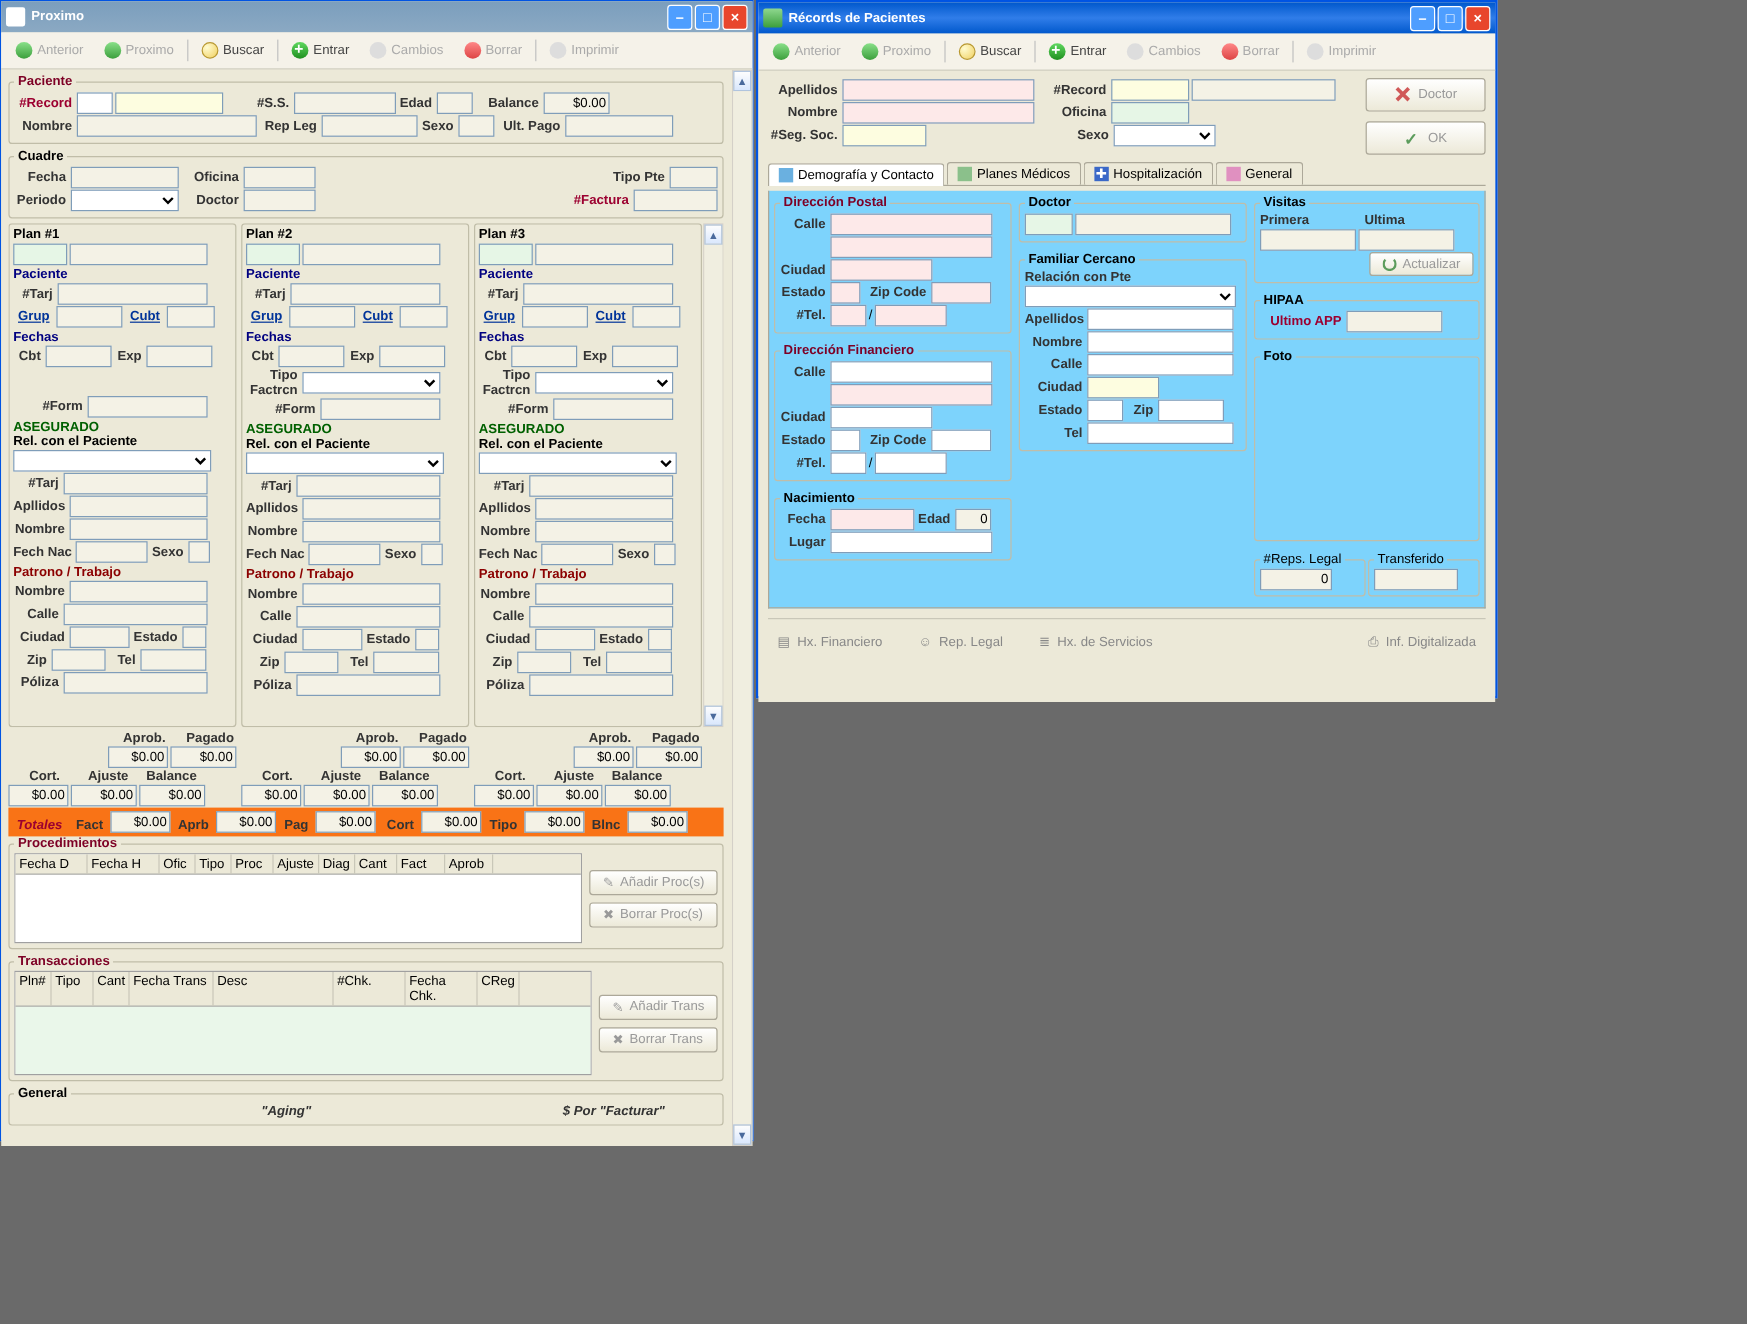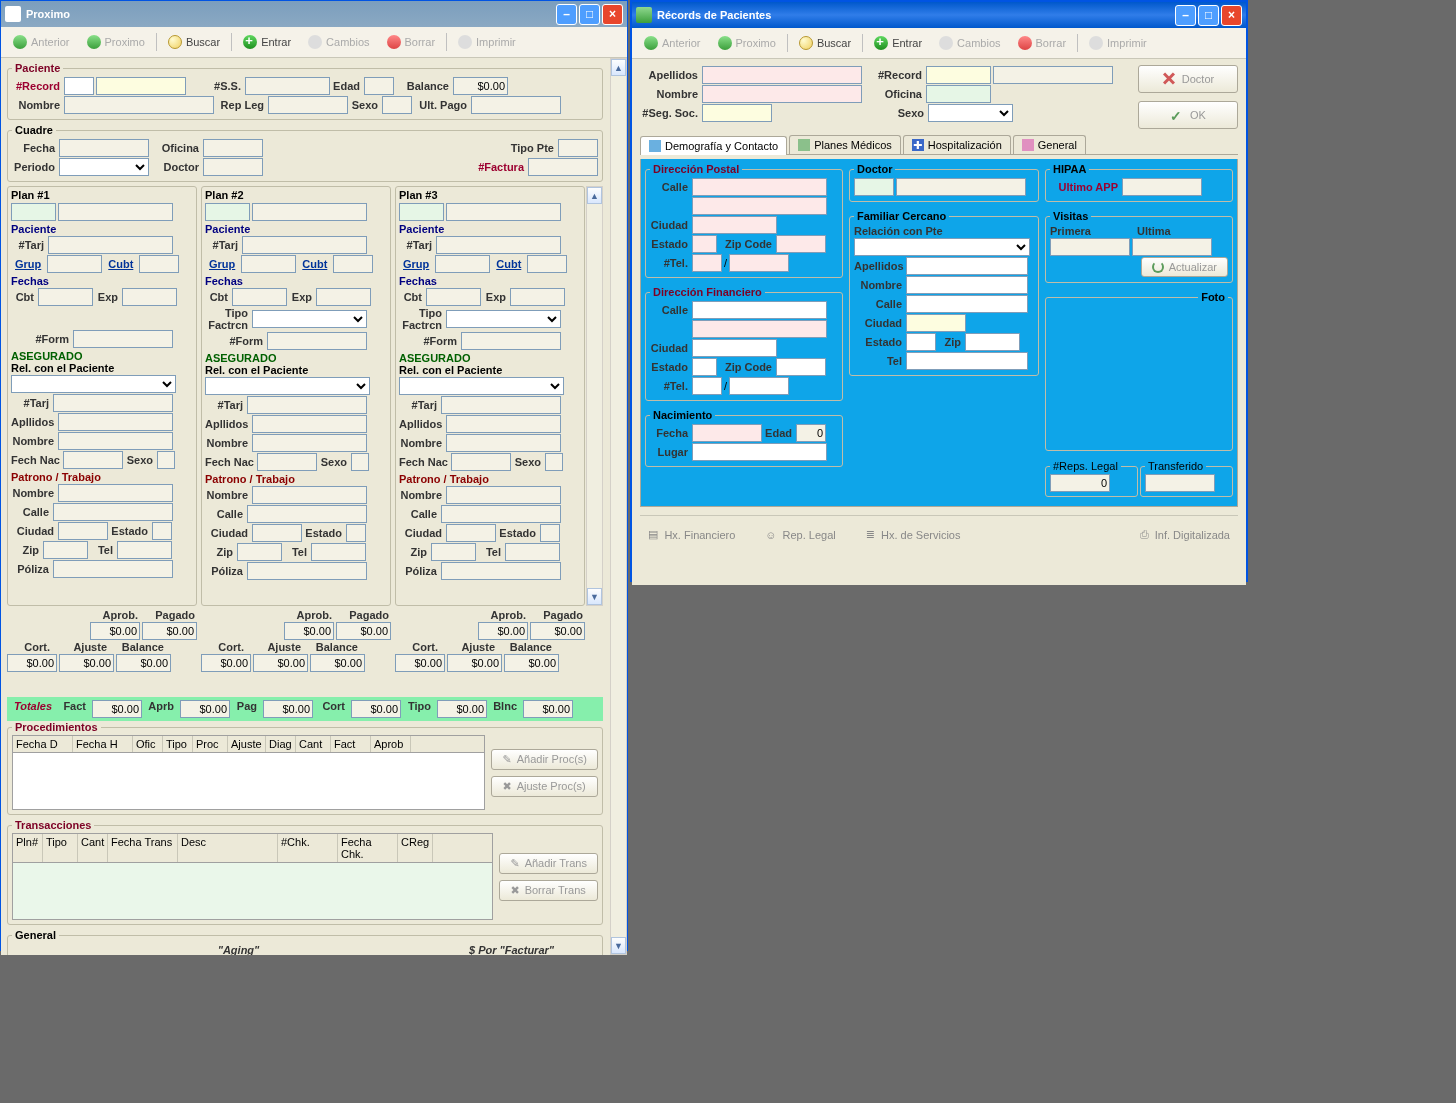--- a/index.html
+++ b/index.html
@@ -67,27 +67,27 @@
 .top-grid { display: flex; gap: 10px; margin-bottom: 6px; }
 .rt-btn-col { display: flex; flex-direction: column; gap: 8px; }
 .rt-btn { width: 100px; padding: 6px; background: linear-gradient(#fff,#ece9d8); border: 1px solid #aca899; border-radius: 3px; display: flex; align-items: center; justify-content: center; gap: 6px; cursor: pointer; }
 .rt-btn.disabled { color: #999; }
 
 
 .tabs { display: flex; border-bottom: 1px solid #aca899; margin-bottom: 4px; }
 .tab { padding: 3px 8px; border: 1px solid #aca899; border-bottom: none; margin-right: 2px; background: #ece9d8; border-radius: 3px 3px 0 0; display: flex; align-items: center; gap: 4px; cursor: pointer; }
 .tab.active { background: #fff; position: relative; top: 1px; }
 .tab-ico { width: 12px; height: 12px; display: inline-block; }
-.tab-content { display: flex; gap: 6px; border: 1px solid #aca899; border-top: none; padding: 4px; background: #0ea5e9; }
+.tab-content { display: flex; gap: 6px; border: 1px solid #aca899; border-top: none; padding: 4px; background: #7dd3fc; }
 .col { display: flex; flex-direction: column; gap: 4px; }
 
 .bottom-bar { display: flex; gap: 30px; padding: 12px 8px; border-top: 1px solid #c9c7b8; margin-top: 8px; }
 .bb-link { color: #888; display: flex; align-items: center; gap: 6px; cursor: pointer; }
 
-.totals-row { display: flex; align-items: flex-start; gap: 4px; padding: 3px 2px; background: #86efac; margin-top: 24px; }
+.totals-row { display: flex; align-items: flex-end; gap: 4px; padding: 3px 2px; background: #f97316; }
 .totals-row label { font-weight: bold; }
 .totals-row .t-red { color: #9c0030; font-style: italic; }
 
 .ico-cancel { width:14px; height:14px; display:inline-block; position:relative; }
 .ico-cancel:before, .ico-cancel:after { content:''; position:absolute; width:14px; height:3px; background:#d05858; top:5px; left:0; }
 .ico-cancel:before { transform: rotate(45deg); }
 .ico-cancel:after { transform: rotate(-45deg); }
 .ico-ok { width:14px; height:14px; display:inline-block; position:relative; }
 .ico-ok:before { content:'✓'; color:#5c9c5c; font-size:14px; font-weight:bold; }
 .ico-refresh { width:12px; height:12px; border:2px solid #5c9c5c; border-radius:50%; border-top-color:transparent; display:inline-block; }
@@ -549,21 +549,21 @@
               </div>
           <div class="tbl-body"></div>
         </div>
         <div style="display:flex; flex-direction:column; gap:6px; justify-content:center;">
           <div class="btn disabled">
                 <span>✎</span>
                 <span>Añadir Proc(s)</span>
               </div>
           <div class="btn disabled">
                 <span>✖</span>
-                <span>Ajuste Proc(s)</span>
+                <span>Borrar Proc(s)</span>
               </div>
         </div>
       </div>
     </fieldset>
 
     <fieldset>
       <legend>Transacciones</legend>
       <div style="display:flex; gap:6px;">
         <div class="tbl-wrap" style="flex:1;">
           <div class="tbl-hd" id="trans-hd">
@@ -818,44 +818,44 @@
             </div>
           <div class="row">
               <label style="width:50px">Tel</label>
               <input type="text" style="width: 122px;">
             </div>
         </fieldset>
       </div>
 
       <div class="col" style="flex:1;">
         <fieldset>
-          <legend class="black">HIPAA</legend>
-          <div class="row">
-              <label class="red" style="width:70px">Ultimo APP</label>
-              <input type="text" class="ro" style="width: 80px;">
-            </div>
-        </fieldset>
-        <fieldset>
           <legend class="black">Visitas</legend>
           <div class="row">
               <label style="width:85px; text-align:left;">Primera</label>
               <label style="text-align:left;">Ultima</label>
             </div>
           <div class="row">
               <input type="text" class="ro" style="width: 80px;">
               <input type="text" class="ro" style="width: 80px;">
             </div>
           <div class="row" style="justify-content:flex-end;">
               <div class="btn disabled">
                 <span class="ico-refresh"></span>
                 <span>Actualizar</span>
               </div>
             </div>
         </fieldset>
-        <fieldset style="height:160px;text-align:right;">
+        <fieldset>
+          <legend class="black">HIPAA</legend>
+          <div class="row">
+              <label class="red" style="width:70px">Ultimo APP</label>
+              <input type="text" class="ro" style="width: 80px;">
+            </div>
+        </fieldset>
+        <fieldset style="height:160px;">
           <legend class="black">Foto</legend>
         </fieldset>
         <div class="row">
           <fieldset style="flex:1;">
             <legend class="black" style="font-weight:normal;">#Reps. Legal</legend>
             <input type="text" class="ro num" style="width: 60px;" value="0">
           </fieldset>
           <fieldset style="flex:1;">
             <legend class="black" style="font-weight:normal;">Transferido</legend>
             <input type="text" class="ro" style="width: 70px;">

